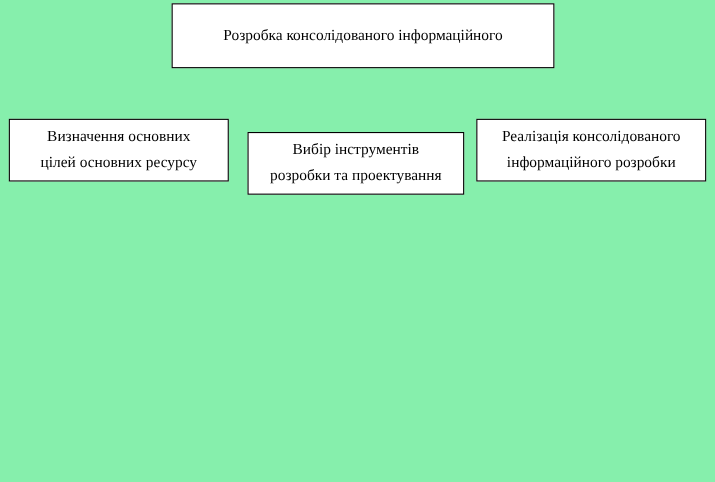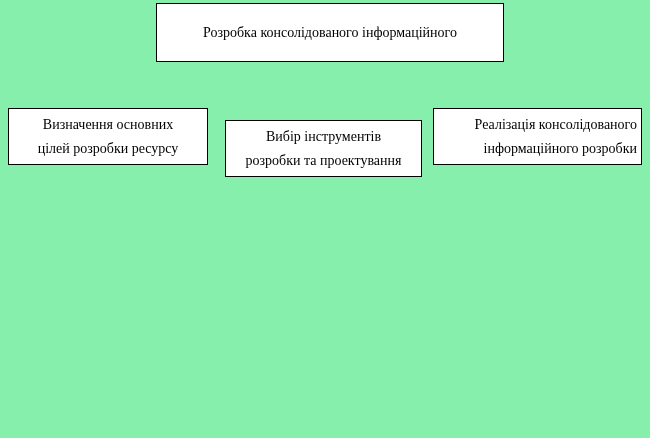--- a/index.html
+++ b/index.html
@@ -51,35 +51,34 @@
     left: 225px;
     top: 120px;
     width: 197px;
     height: 57px;
   }
   .box-child-3 {
     left: 433px;
     top: 108px;
     width: 209px;
     height: 57px;
-    align-items: flex-end;
   }
 </style>
 </head>
 <body>
 
 <div class="canvas">
 
   <div class="box box-top">
     <div class="line">Розробка консолідованого інформаційного</div>
   </div>
 
   <div class="box box-child-1">
     <div class="line">Визначення основних</div>
-    <div class="line">цілей розробки ресурсу</div>
+    <div class="line">цілей основних ресурсу</div>
   </div>
 
   <div class="box box-child-2">
     <div class="line">Вибір інструментів</div>
     <div class="line">розробки та проектування</div>
   </div>
 
   <div class="box box-child-3">
     <div class="line">Реалізація консолідованого</div>
     <div class="line">інформаційного розробки</div>

